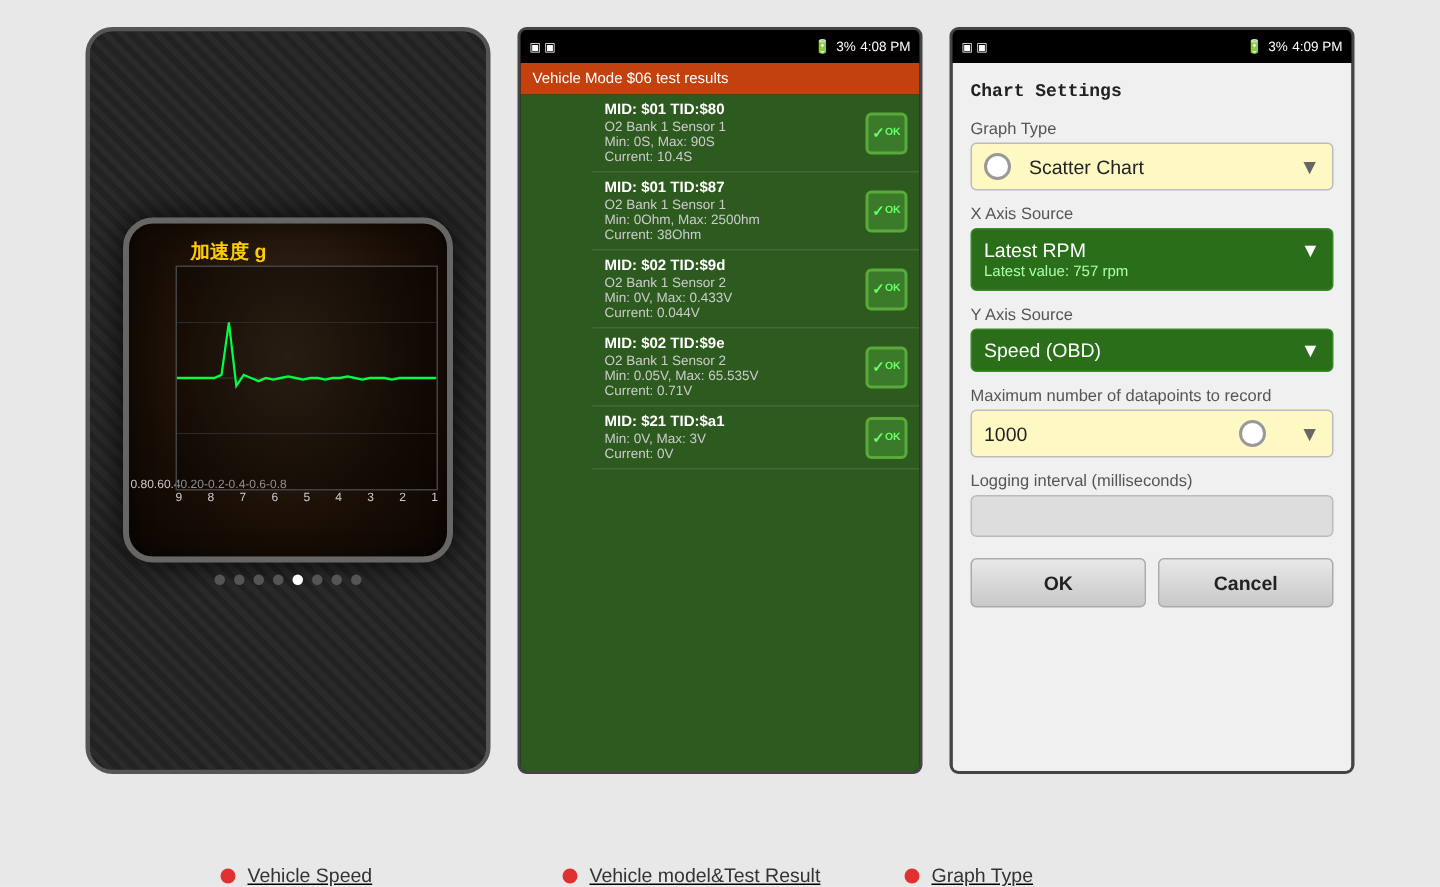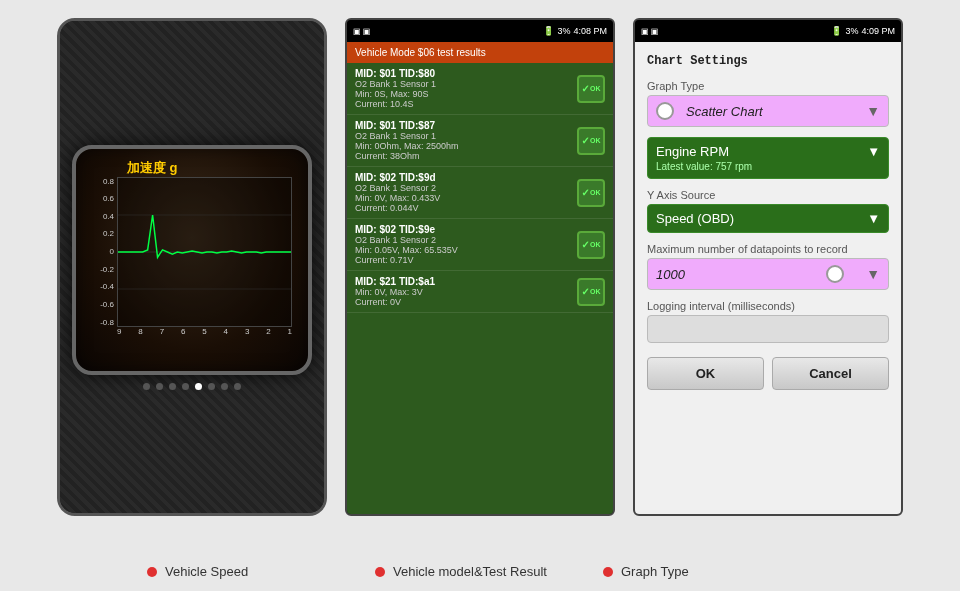--- a/index.html
+++ b/index.html
@@ -53,21 +53,21 @@
       background: repeating-linear-gradient(
         45deg,
         #2a2a2a 0px, #2a2a2a 4px,
         #222 4px, #222 8px
       );
     }
 
     .gauge-container {
       position: relative;
       z-index: 2;
-      width: 240px;
+      width: 220px;
       height: 230px;
       background: radial-gradient(ellipse at 50% 40%, #3a2a1a 0%, #1a0e05 60%, #0a0503 100%);
       border-radius: 20px;
       border: 4px solid #666;
       box-shadow: 0 0 20px rgba(0,0,0,0.8), inset 0 0 15px rgba(0,0,0,0.5);
       display: flex;
       flex-direction: column;
       align-items: center;
       justify-content: flex-start;
       padding: 8px;
@@ -88,22 +88,21 @@
       left: 40px;
     }
 
     .y-axis-labels {
       position: absolute;
       top: 20px;
       left: 0;
       bottom: 10px;
       width: 30px;
       display: flex;
-      flex-direction: column;
-      justify-content: space-between;
+      flex-direction: row;
       align-items: flex-end;
       padding-right: 3px;
     }
 
     .y-label {
       color: #ccc;
       font-size: 8px;
     }
 
     .x-axis-labels {
@@ -212,20 +211,21 @@
       display: flex;
       flex-direction: column;
     }
 
     .test-item {
       border-bottom: 1px solid rgba(255,255,255,0.1);
       padding: 5px 8px;
       display: flex;
       justify-content: flex-end;
       align-items: center;
+      margin-left: 48px;
     }
 
     .test-item-info {
       flex: 1;
     }
 
     .test-item-mid {
       color: #fff;
       font-size: 10px;
       font-weight: bold;
@@ -301,26 +301,25 @@
 
     .section-label {
       font-size: 11px;
       color: #555;
       margin-bottom: 3px;
     }
 
     .dropdown-row {
       display: flex;
       align-items: center;
-      background: #f0abfc;
+      background: #fef9c3;
       border: 1px solid #bbb;
       border-radius: 4px;
       padding: 6px 8px;
       justify-content: space-between;
-      font-style: italic;
     }
 
     .dropdown-text {
       font-size: 13px;
       color: #222;
       flex: 1;
     }
 
     .dropdown-icon {
       color: #666;
@@ -398,22 +397,23 @@
       width: 100%;
     }
 
     
     .labels-row {
       display: flex;
       flex-direction: row;
       justify-content: center;
       align-items: center;
       gap: 18px;
-      padding: 10px 20px 12px 20px;
+      padding: 10px 20px 0 20px;
       background: #e8e8e8;
+      text-decoration: underline;
     }
 
     .label-item {
       display: flex;
       align-items: center;
       gap: 8px;
       min-width: 210px;
       justify-content: flex-start;
     }
 
@@ -574,23 +574,24 @@
         <div>
           <div class="section-label">Graph Type</div>
           <div class="dropdown-row" style="gap:6px;">
             <div class="radio-circle"></div>
             <span class="dropdown-text">Scatter Chart</span>
             <span class="dropdown-icon">▼</span>
           </div>
         </div>
 
         <div>
+          <div class="section-label">X Axis Source</div>
           <div class="green-dropdown">
             <div class="green-dropdown-title">
-              <span>Engine RPM</span>
+              <span>Latest RPM</span>
               <span style="color:#fff;">▼</span>
             </div>
             <div class="green-dropdown-subtitle">Latest value: 757 rpm</div>
           </div>
         </div>
 
         <div>
           <div class="section-label">Y Axis Source</div>
           <div class="green-dropdown">
             <div class="green-dropdown-title">

